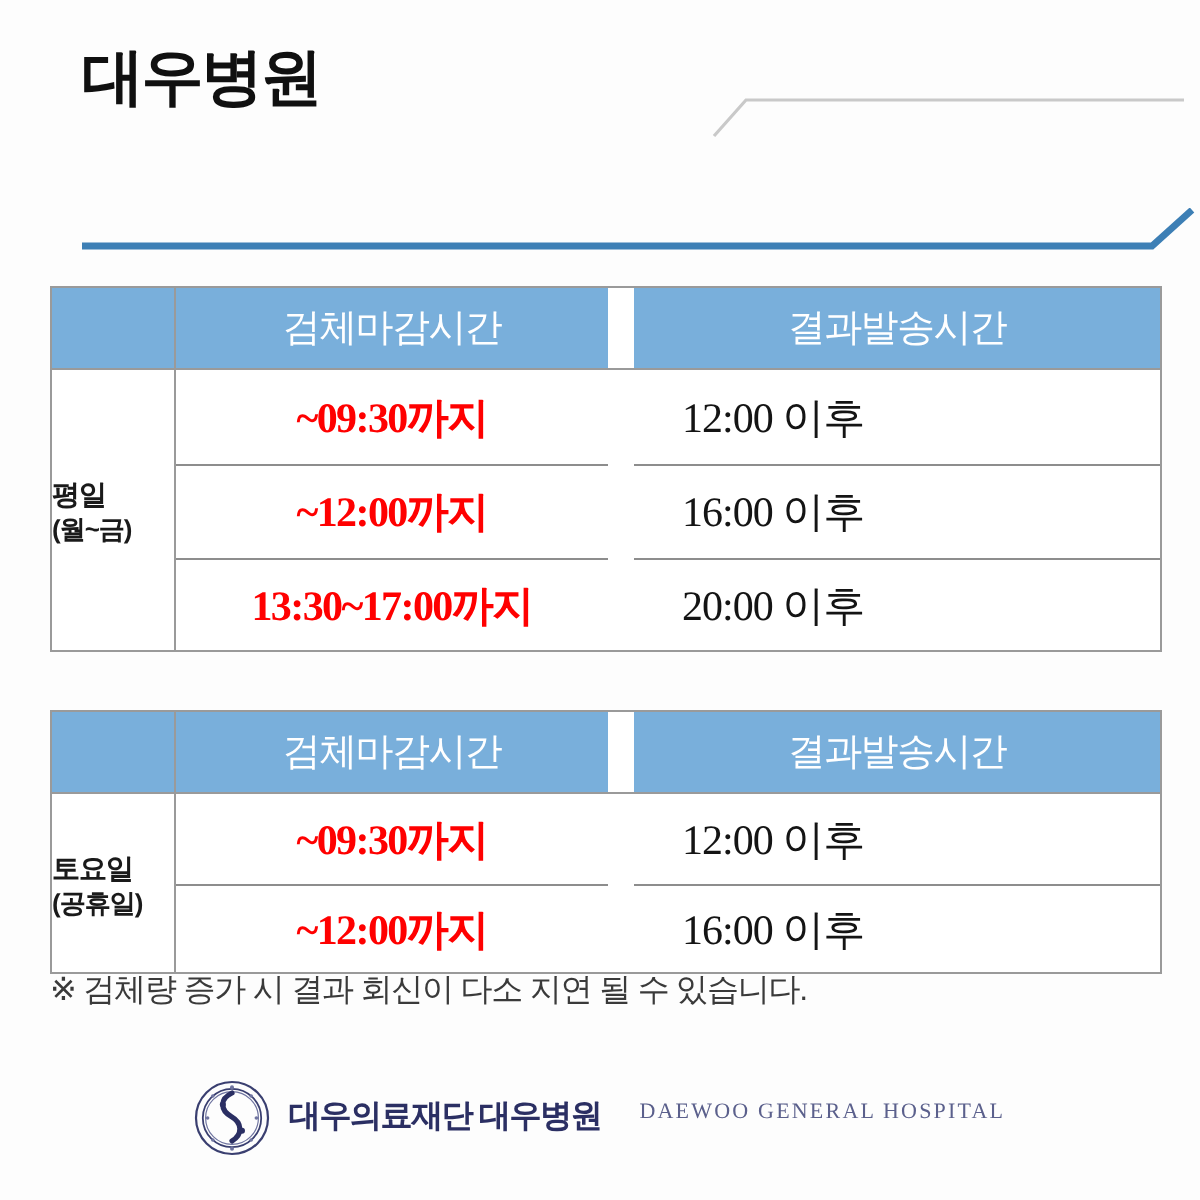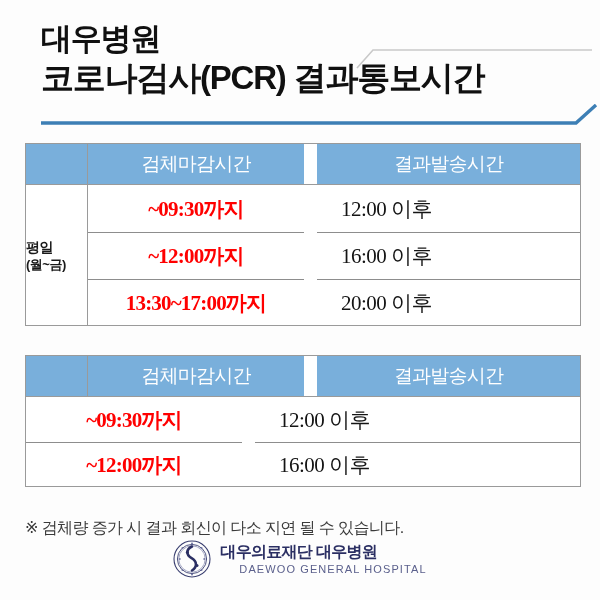--- a/index.html
+++ b/index.html
@@ -175,21 +175,21 @@
     font-size: 21px;
     letter-spacing: -0.5px;
     padding-left: 24px;
     box-sizing: border-box;
   }
 
   
   #footnote {
     position: absolute;
     left: 25px;
-    top: 518px;
+    top: 485px;
     font-size: 16px;
     color: #3a3a3a;
     letter-spacing: -0.6px;
     white-space: nowrap;
   }
 
   
   #footer-logo {
     position: absolute;
     left: 0;
@@ -200,22 +200,23 @@
     justify-content: center;
     gap: 9px;
   }
   #logo-emblem {
     width: 38px;
     height: 38px;
     flex: 0 0 38px;
   }
   .logo-text-wrap {
     display: flex;
-    flex-direction: column;
-    justify-content: center;
+    flex-direction: row;
+    justify-content: center;
+    font-family: Liberation Serif, serif;
   }
   #logo-name-ko {
     font-size: 16px;
     font-weight: bold;
     color: #2b2f63;
     letter-spacing: -0.7px;
     line-height: 20px;
   }
   #logo-name-en {
     font-size: 11px;
@@ -225,21 +226,20 @@
     padding-left: 19px;
   }
 </style>
 </head>
 <body>
 
 <div id="title-block">
 
   <div class="title-line" id="title-line-1">대우병원</div>
 
-  <div class="title-line" id="title-line-2">코로나검사(PCR) 결과통보시간</div>
 
   <svg id="deco-gray-line" viewBox="0 0 236 24">
     <path d="M1 23 L17 5 L236 5" stroke="#c9c9c9" stroke-width="1.6" fill="none"></path>
   </svg>
 
   <svg id="deco-blue-line" viewBox="0 0 570 24">
     <path d="M5 19 L540 19 L560 1" stroke="#3d7fb5" stroke-width="3.4" fill="none"></path>
   </svg>
 
 </div>
@@ -288,20 +288,24 @@
 
   <div class="thead">
     <div class="th-label-cell"></div>
     <div class="th-col th-deadline">검체마감시간</div>
     <div class="th-gap"></div>
     <div class="th-col th-send">결과발송시간</div>
   </div>
 
   <div class="tbody">
 
+    <div class="rowlabel-cell">
+      <div class="rowlabel-main">토요일</div>
+      <div class="rowlabel-sub">(공휴일)</div>
+    </div>
 
     <div class="rows-area">
 
       <div class="data-row">
         <div class="cell-deadline">~09:30까지</div>
         <div class="cell-gap"></div>
         <div class="cell-send">12:00 이후</div>
       </div>
 
       <div class="data-row">

